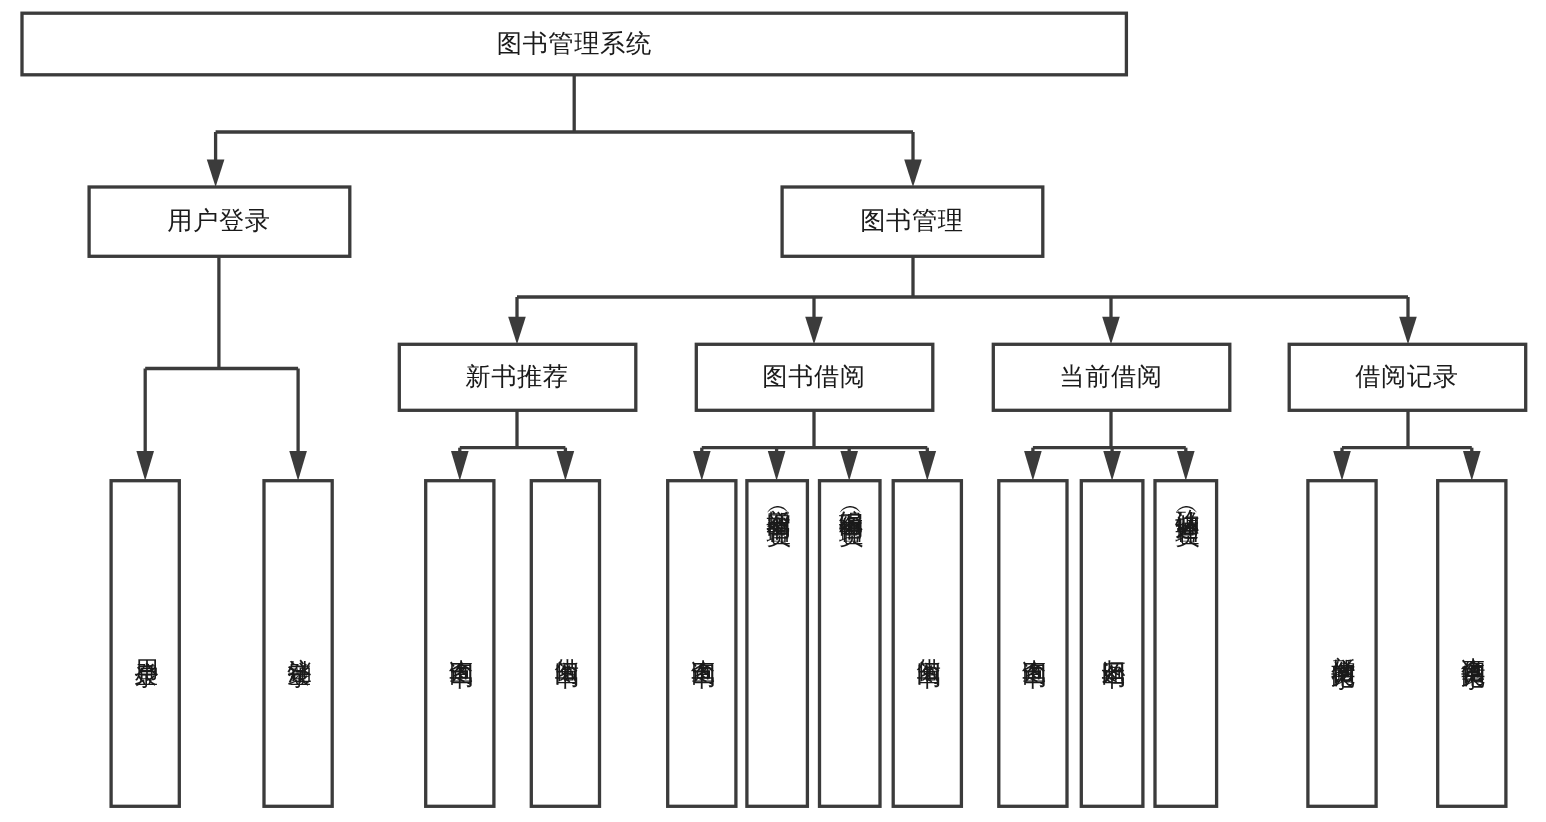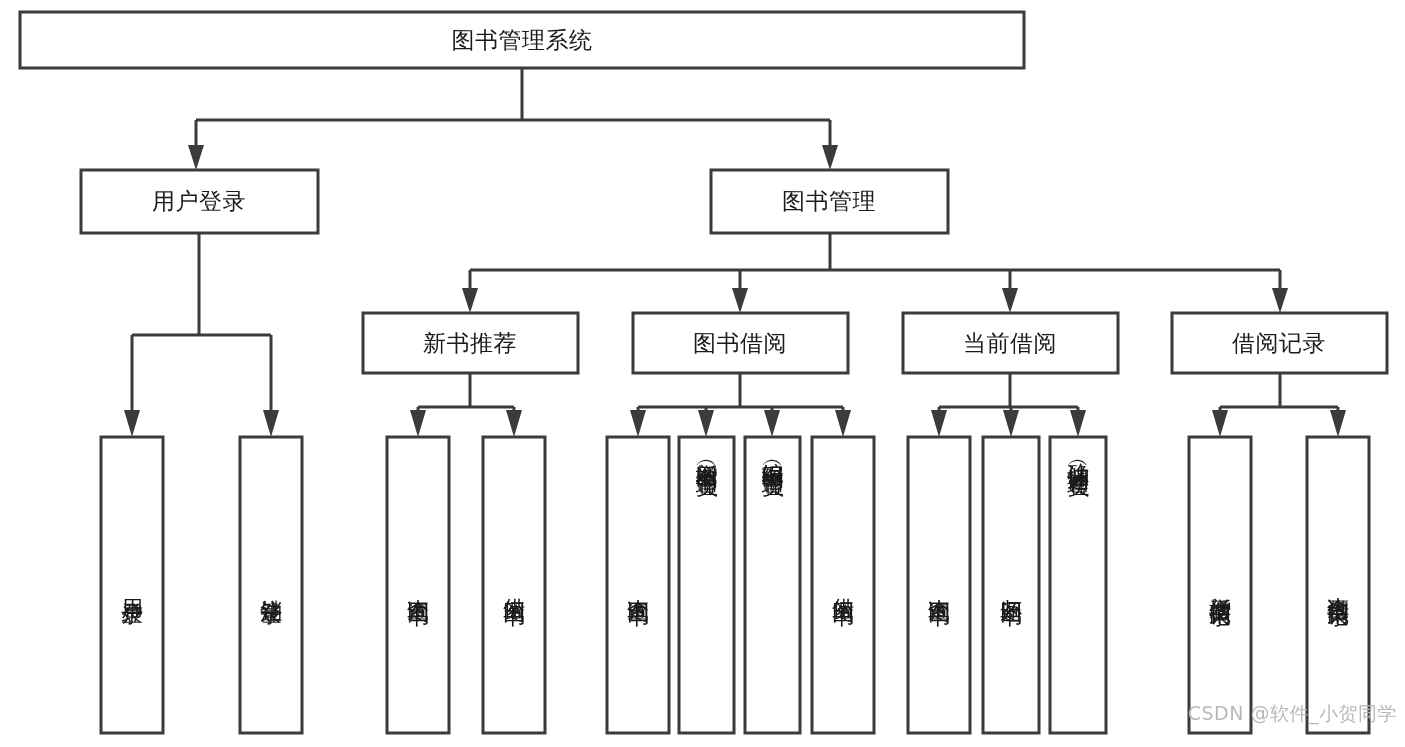--- a/index.html
+++ b/index.html
@@ -247,15 +247,14 @@
   </div>
 
   <div class="leaf-label-wrap" style="left:1189px; top:437px; width:62px; height:296px;">
     <span class="leaf-label">新增借阅记录</span>
   </div>
 
   <div class="leaf-label-wrap" style="left:1307px; top:437px; width:62px; height:296px;">
     <span class="leaf-label">查询借阅记录</span>
   </div>
 
-  <div class="watermark">CSDN @软件_小贺同学</div>
 
 </div>
 
 </body></html>

